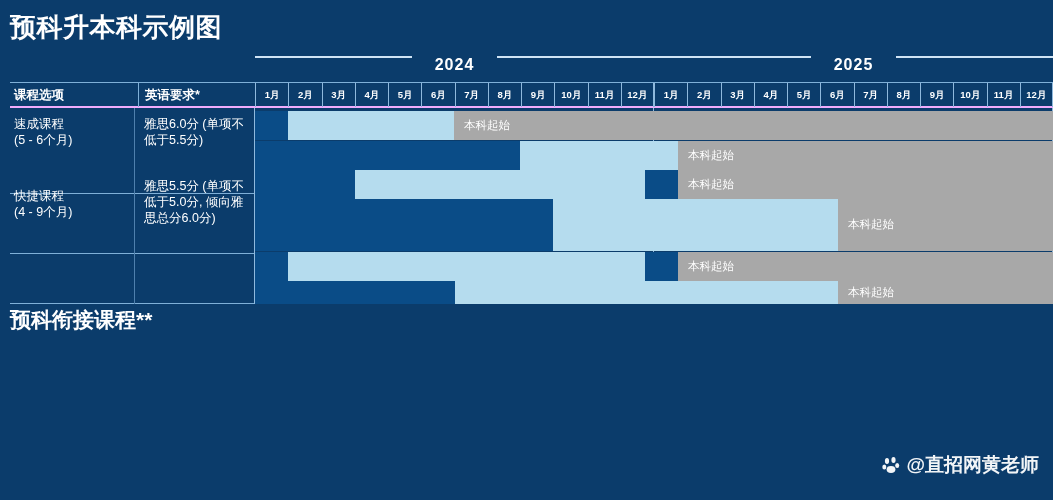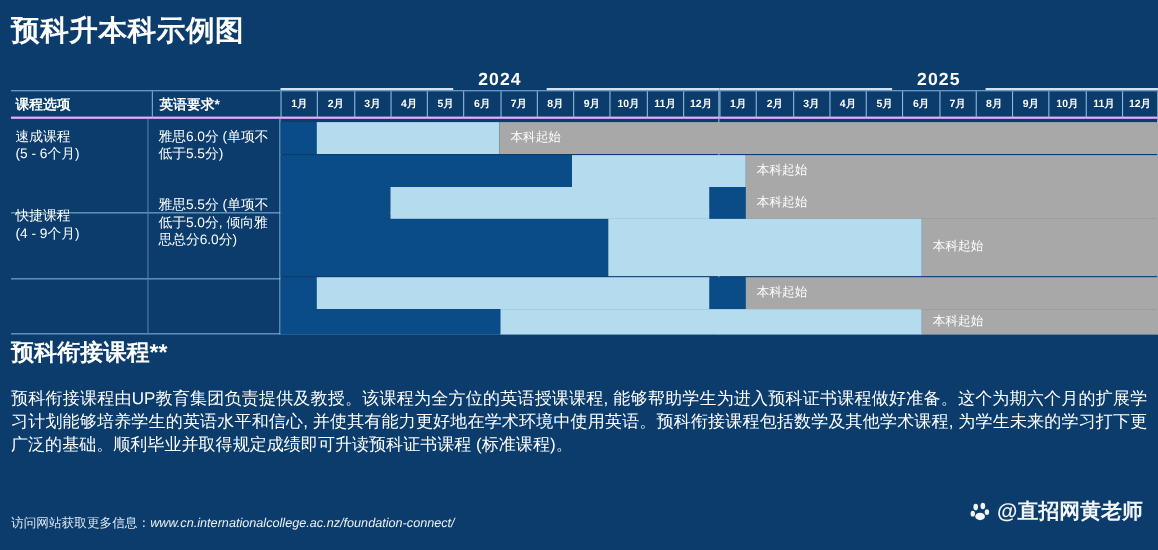--- a/index.html
+++ b/index.html
@@ -41,21 +41,21 @@
     left: 255px;
     top: 56px;
     width: 798px;
     height: 26px;
   }
   .year-group {
     position: absolute;
     top: 0;
     height: 26px;
     display: flex;
-    align-items: flex-end;
+    align-items: flex-start;
     gap: 11px;
   }
   .year-group.y2024 { left: 0px;   width: 399px; }
   .year-group.y2025 { left: 399px; width: 399px; }
   .year-rule {
     flex: 1 1 auto;
     height: 2px;
     background: #cfe3f4;
   }
   .year-label {
@@ -320,24 +320,20 @@
         <div class="bar grey" style="left: 423px; width: 375px; top: 170px; height: 29px;"></div>
         <div class="bar-label" style="left: 433px; top: 178.5px;">本科起始</div>
         <div class="bar dark" style="left: 0px; width: 200px; top: 199px; height: 23px;"></div>
         <div class="bar light" style="left: 200px; width: 383px; top: 199px; height: 23px;"></div>
         <div class="bar grey" style="left: 583px; width: 215px; top: 199px; height: 23px;"></div>
         <div class="bar-label" style="left: 593px; top: 204.5px;">本科起始</div>
       </div>
   </div>
 
   <div class="sec-title">预科衔接课程**</div>
-  <div class="para">预科衔接课程由UP教育集团负责提供及教授。该课程为全方位的英语授课课程, 能够帮助学生为进入预科证书课程做好准备。这个为期六个月的扩展学习计划能够培养学生的英语水平和信心, 并使其有能力更好地在学术环境中使用英语。预科衔接课程包括数学及其他学术课程, 为学生未来的学习打下更广泛的基础。顺利毕业并取得规定成绩即可升读预科证书课程 (标准课程)。</div>
-  <div class="footnote">
-    <span>访问网站获取更多信息：</span><span class="url">www.cn.internationalcollege.ac.nz/foundation-connect/</span>
-  </div>
 
   <div class="watermark">
     <span class="wm-paw">
       <svg width="20" height="20" viewBox="0 0 20 20" aria-hidden="true">
         <ellipse cx="5" cy="6" rx="2.1" ry="3" fill="#ffffff"></ellipse>
         <ellipse cx="11.5" cy="5" rx="2.1" ry="3" fill="#ffffff"></ellipse>
         <ellipse cx="2.3" cy="12" rx="2" ry="2.6" fill="#ffffff"></ellipse>
         <ellipse cx="15.2" cy="10.5" rx="2" ry="2.6" fill="#ffffff"></ellipse>
         <ellipse cx="9" cy="14.5" rx="4.4" ry="3.4" fill="#ffffff"></ellipse>
       </svg>

